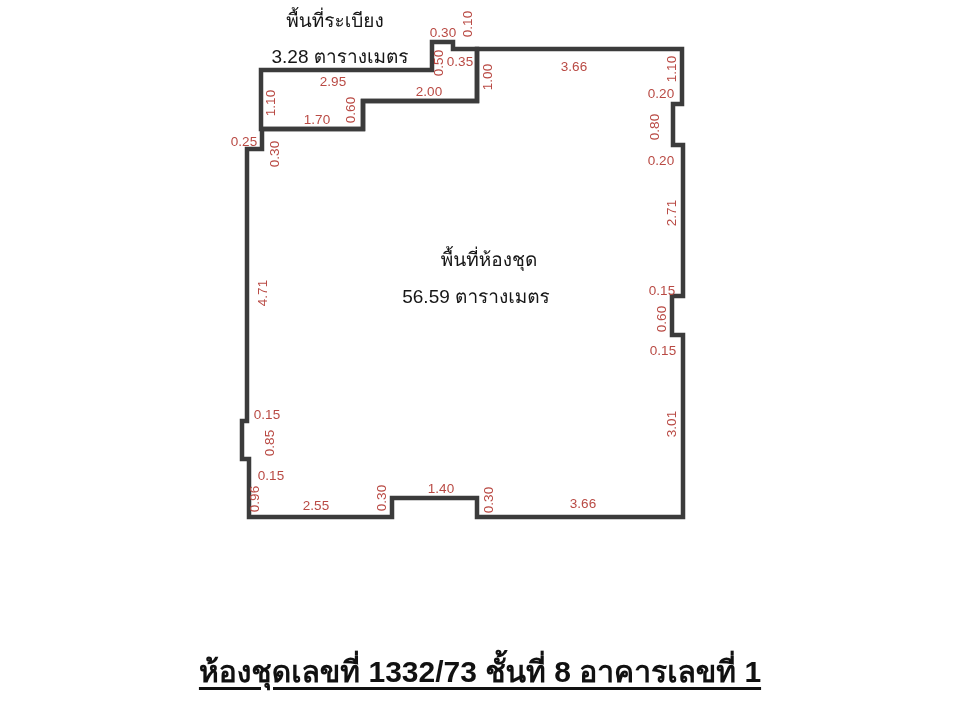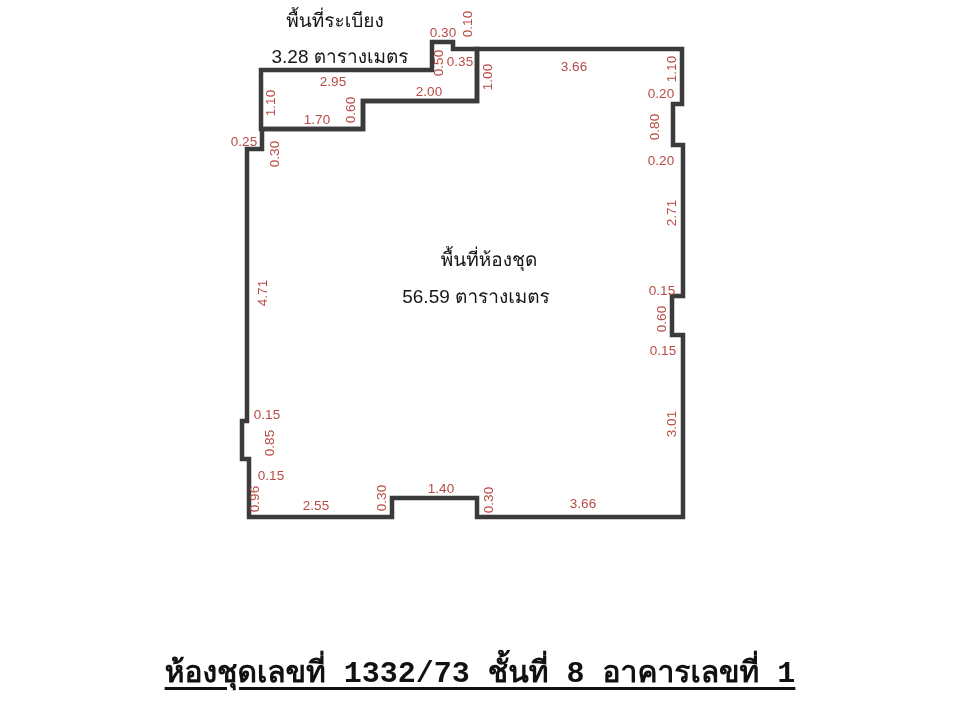--- a/index.html
+++ b/index.html
@@ -38,21 +38,21 @@
     left: 0;
     right: 0;
     top: 648px;
     text-align: center;
     font-size: 30px;
     font-weight: bold;
     color: #111111;
     text-decoration: underline;
     text-decoration-thickness: 2.5px;
     text-underline-offset: 5px;
-    font-family: Liberation Mono, monospace;
+    font-family: Liberation Sans, sans-serif;
   }
 </style>
 </head>
 <body>
 
 <div id="page">
 
   <svg width="960" height="720" viewBox="0 0 960 720">
 
     <path class="wall" d="M 477 49 L 682 49 L 682 104 L 673 104 L 673 145 L 683 145 L 683 296 L 672 296 L 672 335 L 683 335 L 683 517 L 477 517 L 477 498 L 392 498 L 392 517 L 249 517 L 249 459 L 242 459 L 242 421 L 247 421 L 247 149 L 262 149 L 262 129 L 363 129 L 363 101 L 477 101 Z"></path>

